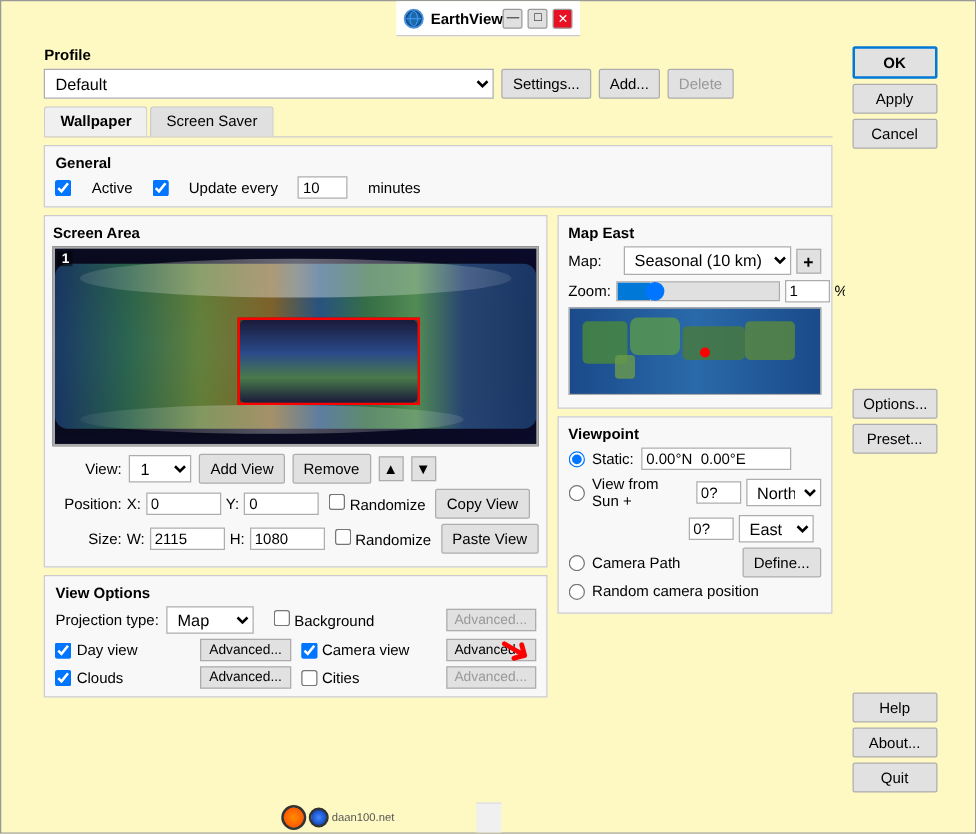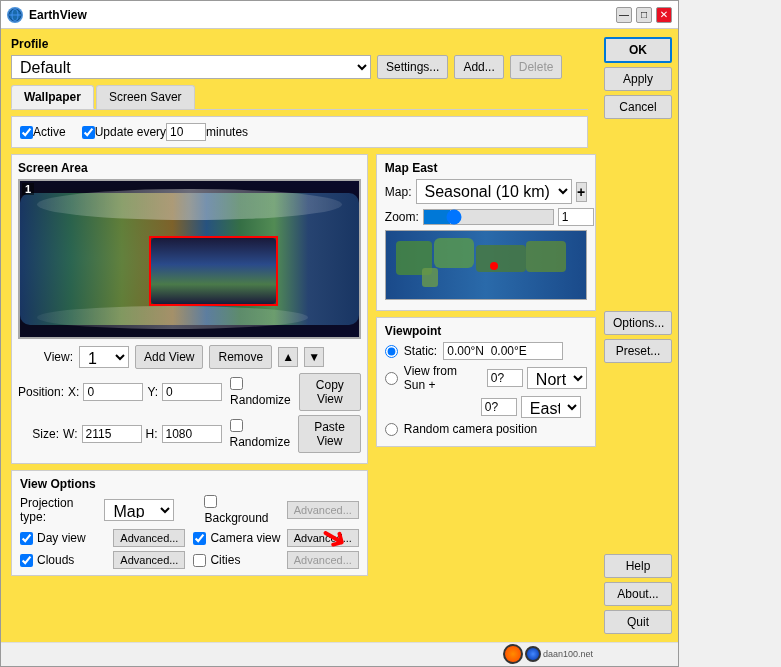--- a/index.html
+++ b/index.html
@@ -5,26 +5,27 @@
     * { box-sizing: border-box; margin: 0; padding: 0; }
     body {
       font-family: 'Segoe UI', Tahoma, Geneva, Verdana, sans-serif;
       font-size: 12px;
       background: #f0f0f0;
       width: 781px;
       height: 667px;
       overflow: hidden;
     }
     .window {
-      width: 679px;
+      width: 781px;
       height: 667px;
-      background: #fde047;
+      background: #fef9c3;
       border: 1px solid #999;
       display: flex;
       flex-direction: column;
+      align-items: center;
     }
     .title-bar {
       background: #fff;
       display: flex;
       align-items: center;
       padding: 4px 6px;
       border-bottom: 1px solid #ccc;
       height: 28px;
     }
     .title-bar-icon {
@@ -93,21 +94,21 @@
       margin-bottom: 6px;
     }
     .profile-label {
       font-weight: bold;
       margin-bottom: 4px;
     }
     select {
       border: 1px solid #adadad;
       background: white;
       padding: 2px 4px;
-      font-size: 16px;
+      font-size: 13px;
       cursor: pointer;
     }
     .profile-select { width: 360px; height: 24px; }
     .tabs {
       display: flex;
       border-bottom: 1px solid #ccc;
       margin-bottom: 6px;
     }
     .tab {
       padding: 4px 12px;
@@ -136,21 +137,21 @@
       margin-bottom: 4px;
     }
     .general-row {
       display: flex;
       align-items: center;
       gap: 16px;
     }
     .checkbox-row {
       display: flex;
       align-items: center;
-      gap: 0;
+      gap: 16px;
     }
     input[type="checkbox"] { cursor: pointer; }
     input[type="text"], input[type="number"] {
       border: 1px solid #adadad;
       background: white;
       padding: 1px 3px;
       font-size: 12px;
     }
     .two-column {
       display: flex;
@@ -358,20 +359,21 @@
           <button class="btn" style="color:#999;">Delete</button>
         </div>
       </div>
 
       <div class="tabs">
         <div class="tab active">Wallpaper</div>
         <div class="tab">Screen Saver</div>
       </div>
 
       <div class="bordered-section">
+        <div class="section-title">General</div>
         <div class="general-row">
           <div class="checkbox-row">
             <input type="checkbox" id="active" checked="" style="">
             <label for="active">Active</label>
           </div>
           <div class="checkbox-row">
             <input type="checkbox" id="update" checked="" style="">
             <label for="update">Update every</label>
             <input type="number" value="10" style="width: 40px;">
             <span>minutes</span>
@@ -439,21 +441,21 @@
           </div>
 
           <div class="view-options-section">
             <div class="section-title">View Options</div>
             <div style="display:flex;align-items:center;gap:6px;margin-bottom:4px;">
               <span>Projection type:</span>
               <select style="width:70px;height:22px;">
                 <option>Map</option>
                 <option>Globe</option>
               </select>
-              <label style="margin-left:24px;">
+              <label style="margin-left:10px;">
                 <input type="checkbox" style="">
                 <span>Background</span>
               </label>
               <button class="adv-btn" style="color:#999;">Advanced...</button>
             </div>
             <div class="grid-2col">
               <div class="option-row">
                 <input type="checkbox" checked="" style="">
                 <span>Day view</span>
                 <button class="adv-btn">Advanced...</button>
@@ -534,20 +536,25 @@
               <div style="width:70px;"></div>
               <div class="sun-controls">
                 <input type="text" class="deg-input" value="0?" style="">
                 <select class="small-select">
                   <option>East</option>
                   <option>West</option>
                 </select>
               </div>
             </div>
 
+            <div class="viewpoint-row">
+              <input type="radio" name="viewpoint" id="camera" style="">
+              <label for="camera">Camera Path</label>
+              <button class="btn" style="margin-left:auto;">Define...</button>
+            </div>
 
             <div class="viewpoint-row">
               <input type="radio" name="viewpoint" id="random" style="">
               <label for="random">Random camera position</label>
             </div>
 
           </div>
         </div>
       </div>
 

